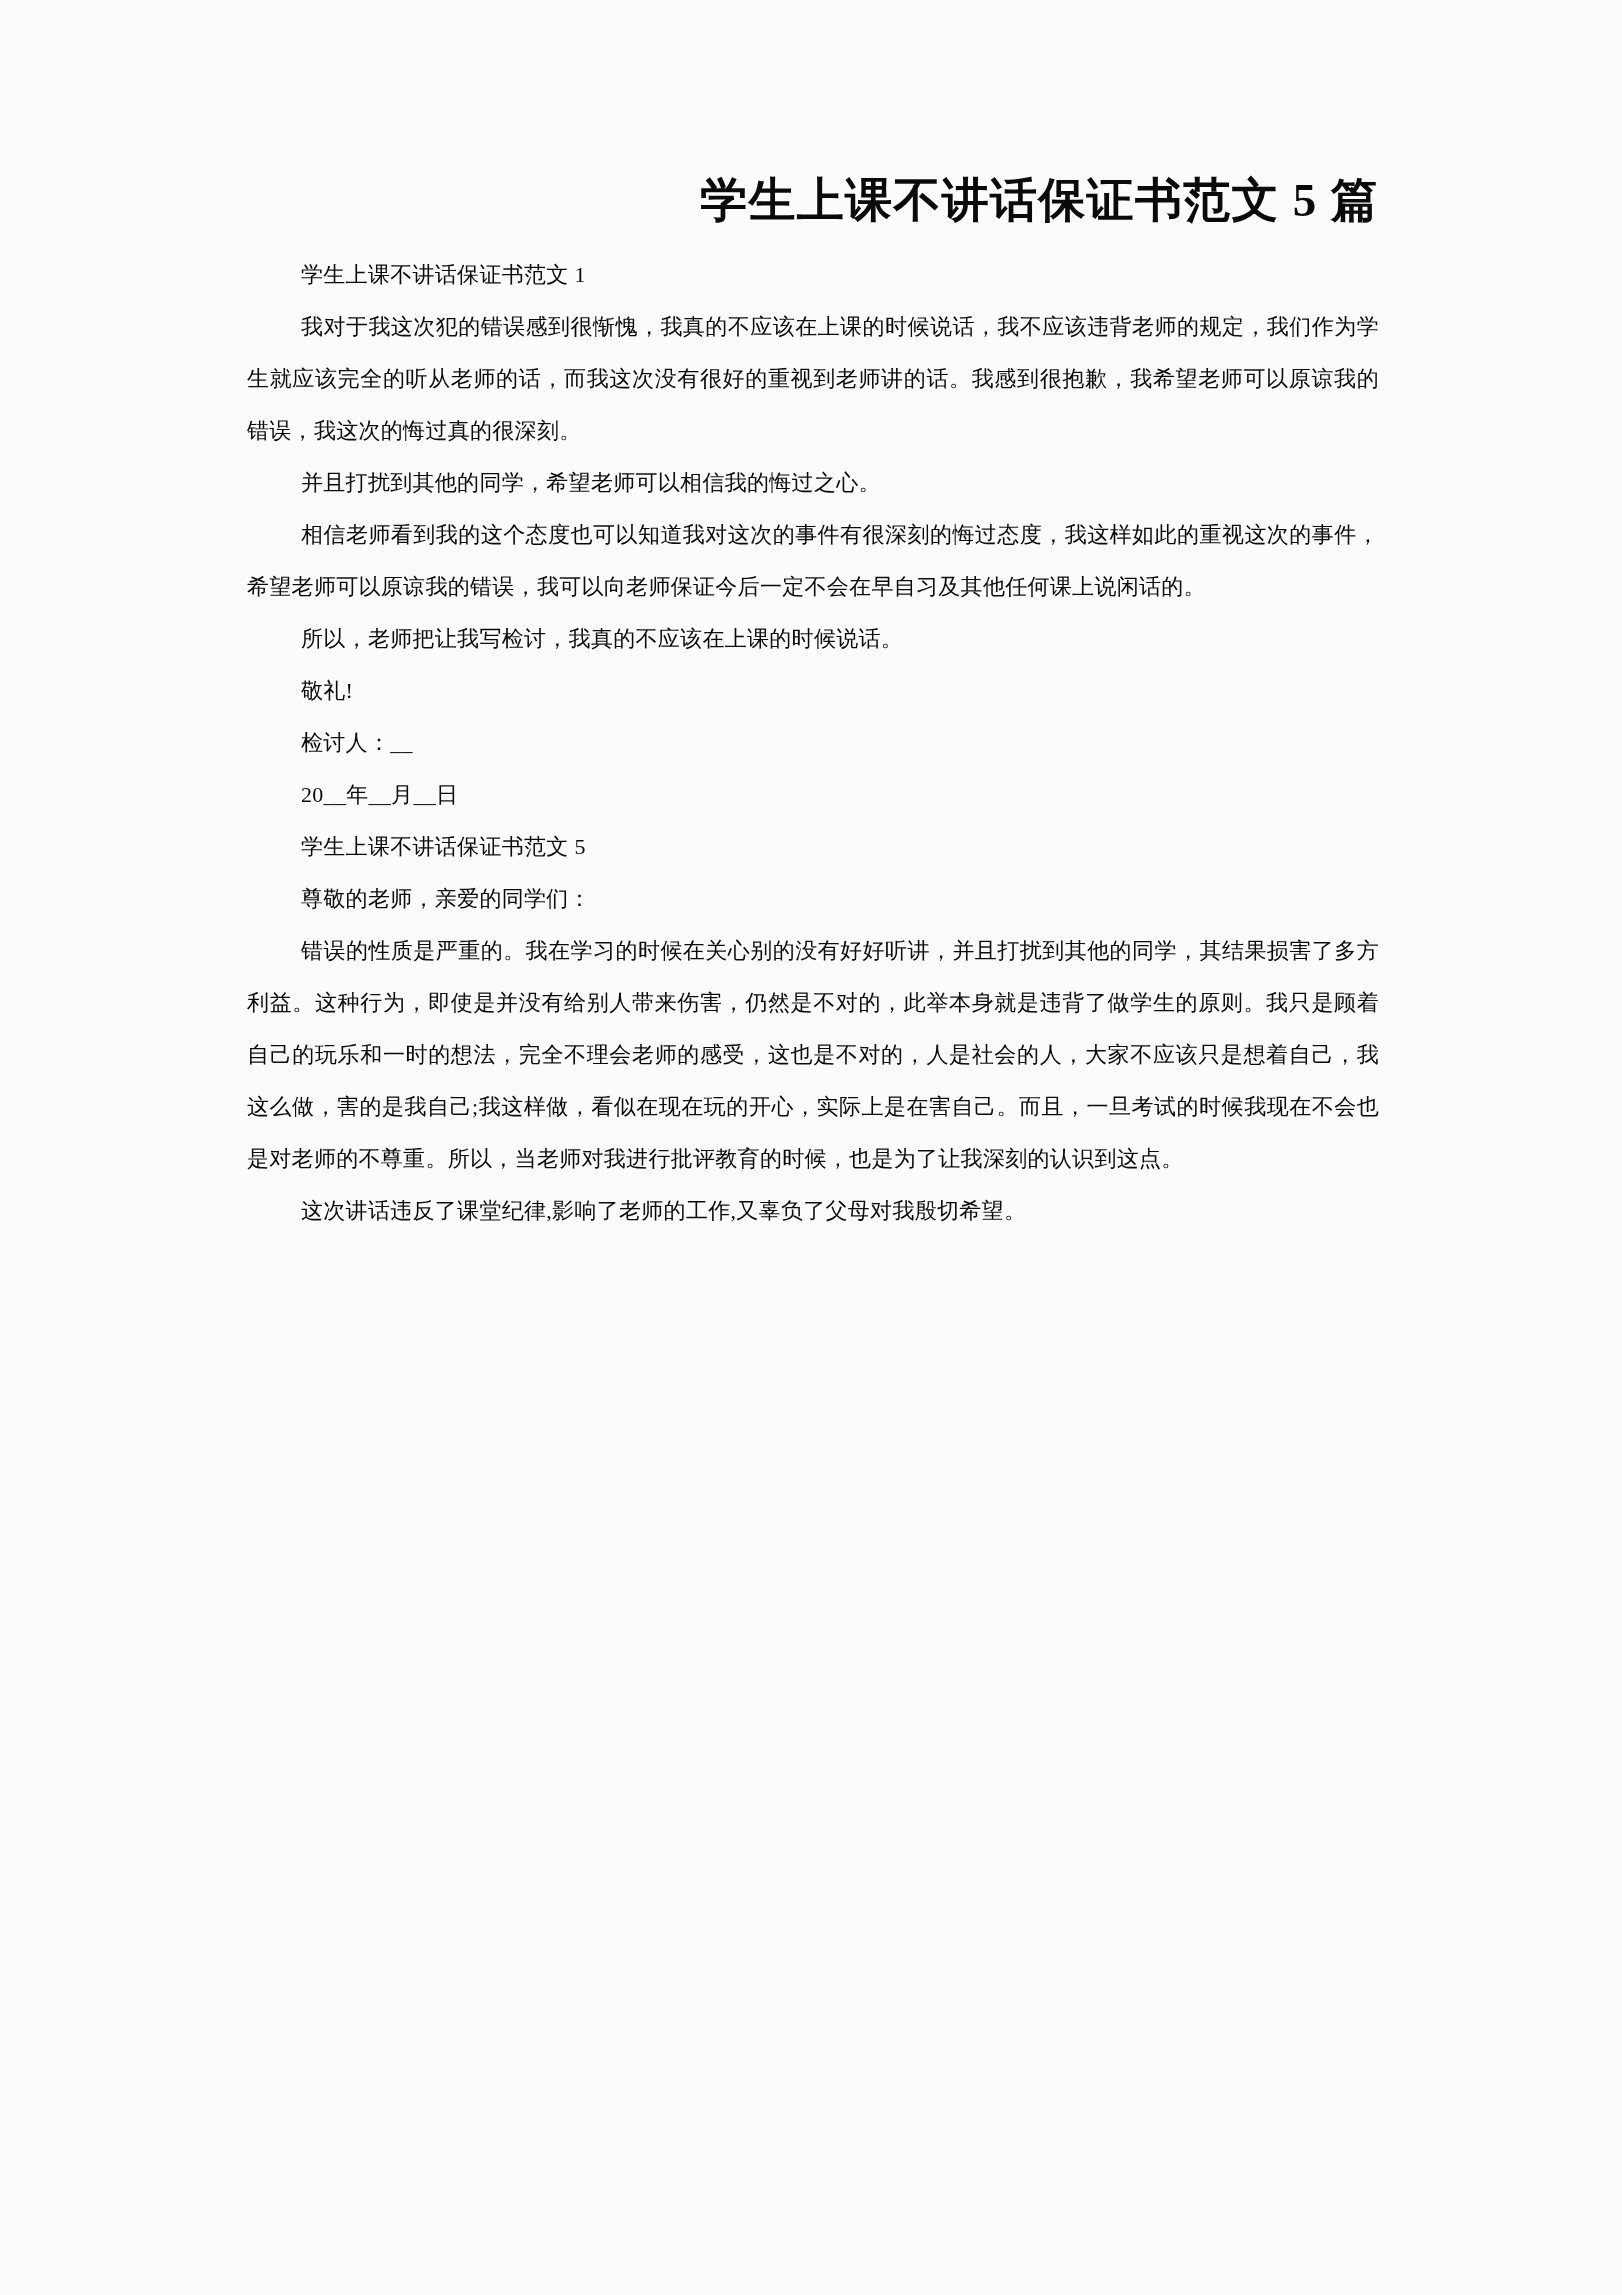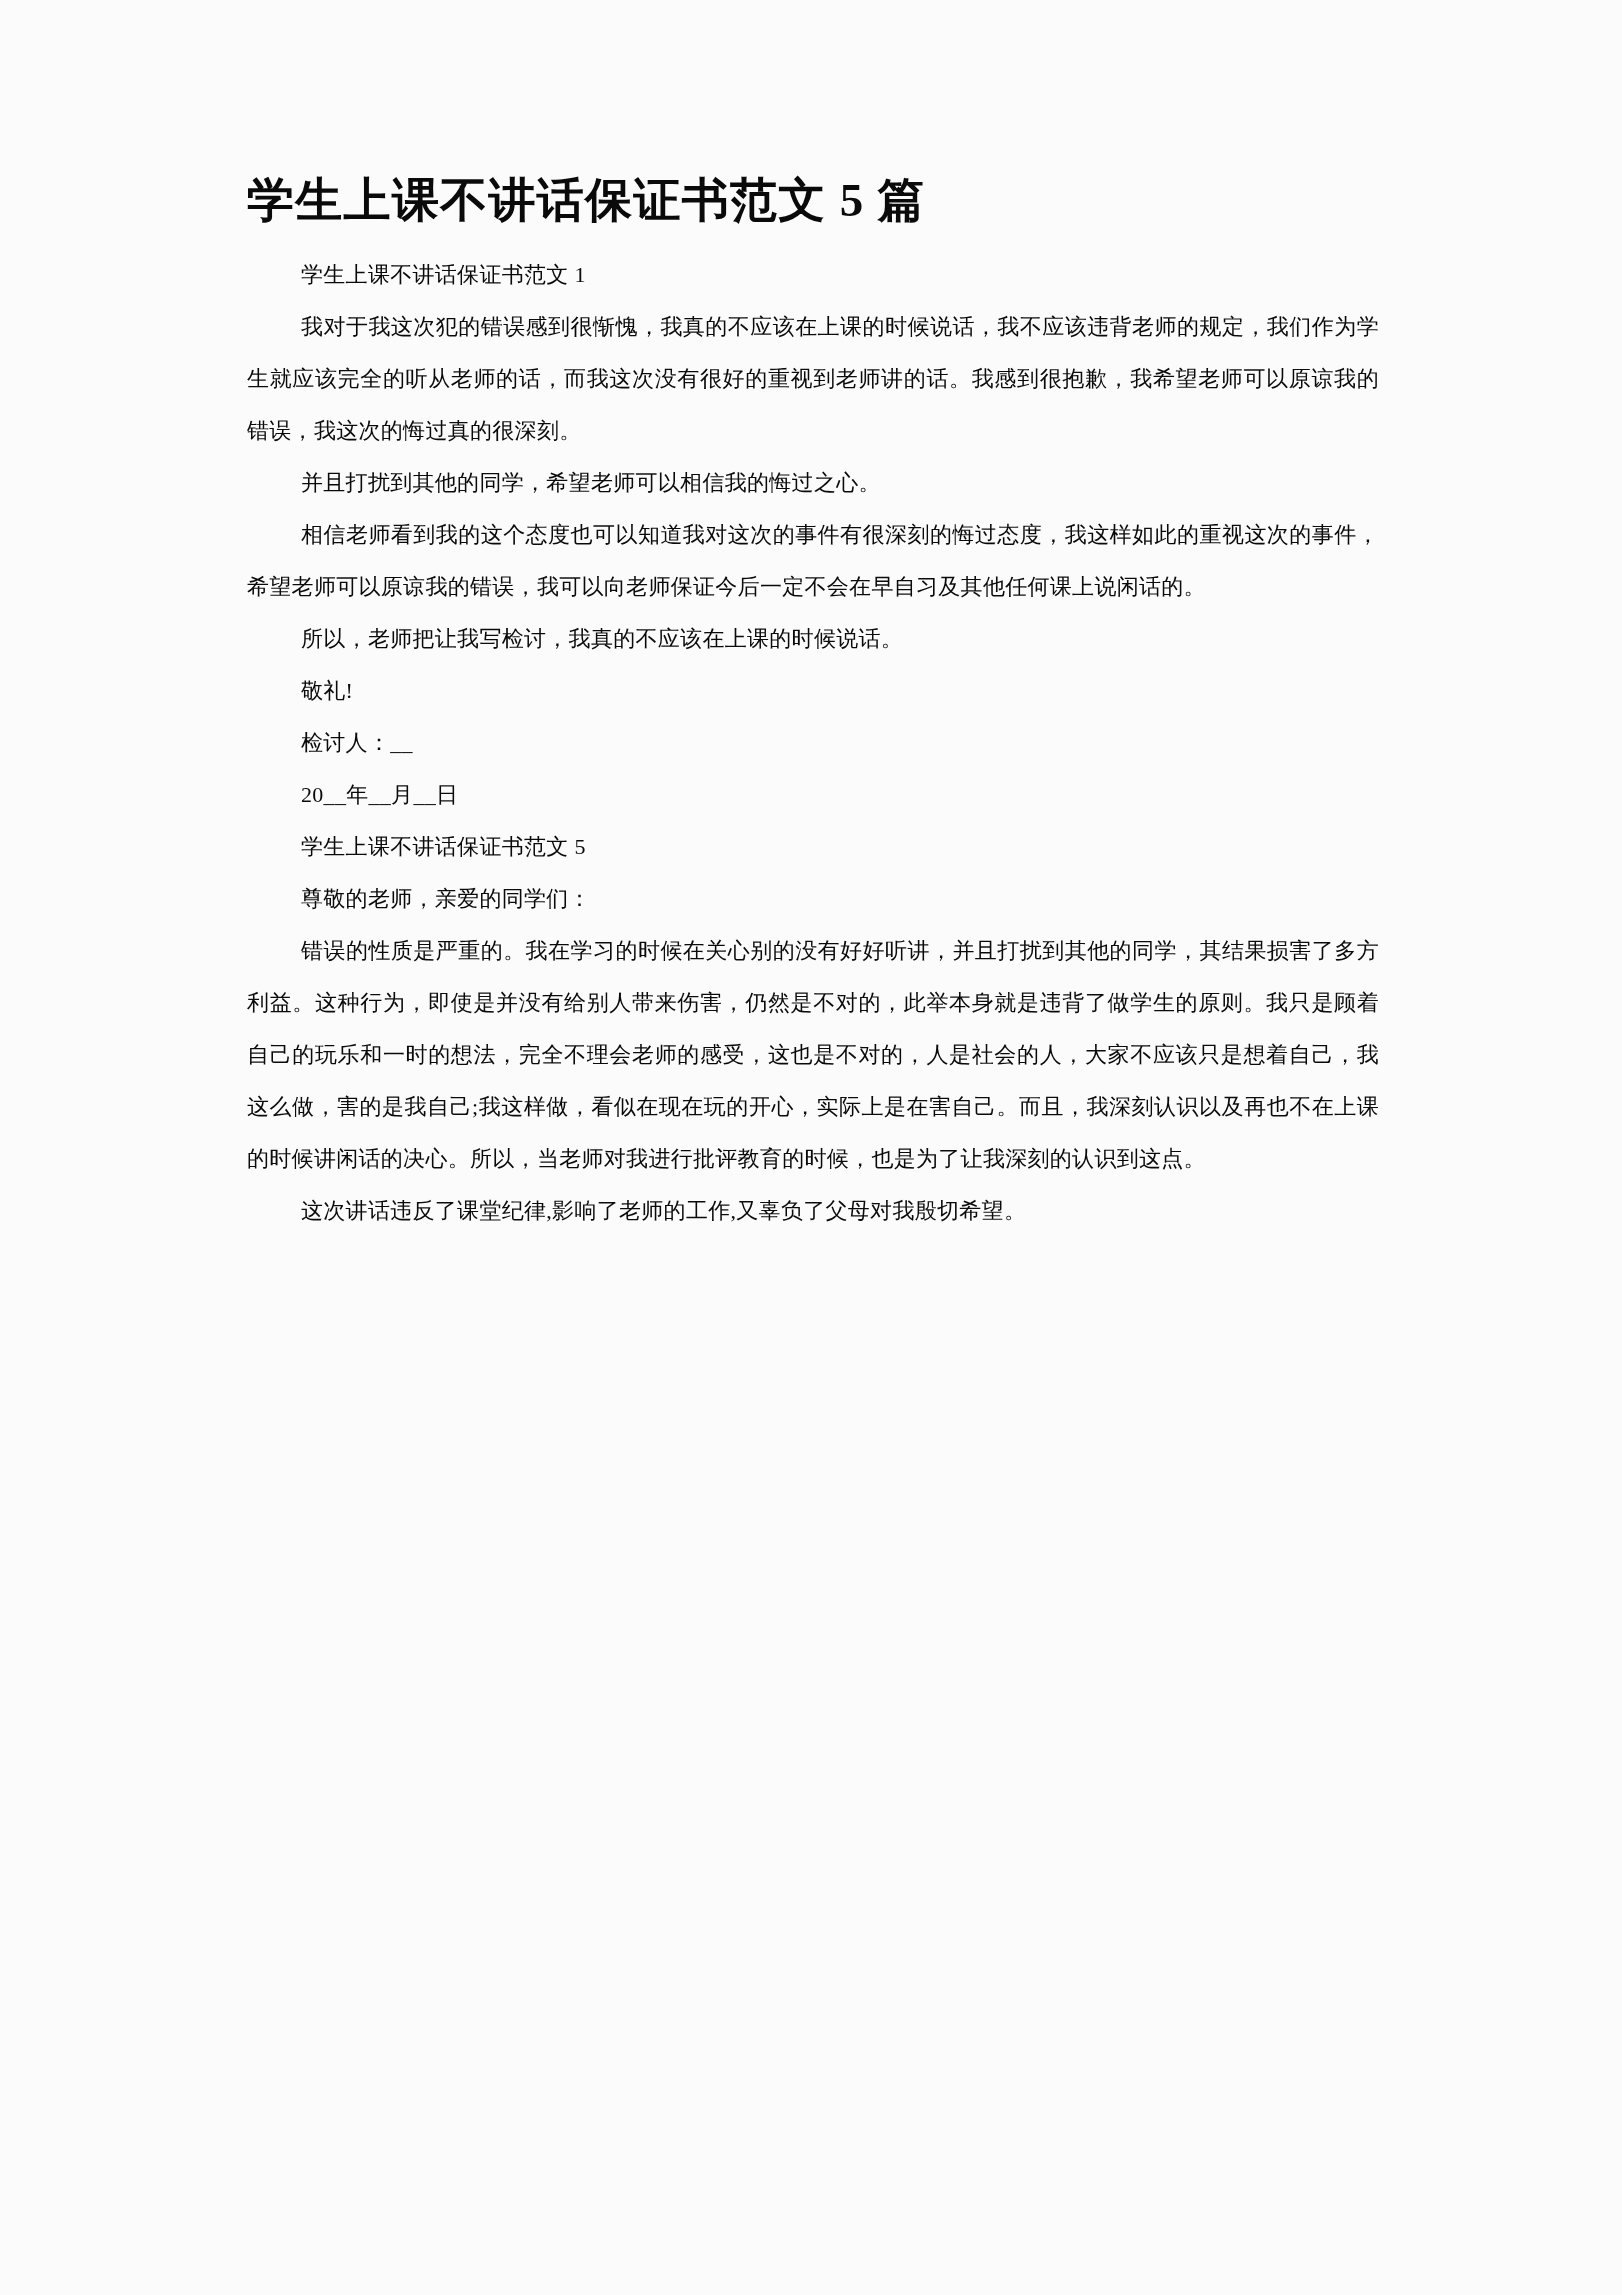--- a/index.html
+++ b/index.html
@@ -25,21 +25,21 @@
     left: 247px;
     top: 0;
     width: 1132px;
   }
 
   .doc-title {
     font-family: "Liberation Serif", "DejaVu Serif", serif;
     font-size: 47px;
     font-weight: 700;
     line-height: 1.1;
-    text-align: left;
+    text-align: right;
     letter-spacing: 1.3px;
     margin: 0;
     padding-top: 175px;
     padding-bottom: 0;
     white-space: pre;
   }
 
   .body-block {
     margin-top: 22px;
   }
@@ -96,20 +96,20 @@
 
       <p class="para hang">检讨人：__</p>
 
       <p class="para hang">20__年__月__日</p>
 
       <p class="para section-head hang">学生上课不讲话保证书范文 5</p>
 
       <p class="para hang">尊敬的老师，亲爱的同学们：</p>
 
 
-      <p class="para indent">错误的性质是严重的。我在学习的时候在关心别的没有好好听讲，并且打扰到其他的同学，其结果损害了多方利益。这种行为，即使是并没有给别人带来伤害，仍然是不对的，此举本身就是违背了做学生的原则。我只是顾着自己的玩乐和一时的想法，完全不理会老师的感受，这也是不对的，人是社会的人，大家不应该只是想着自己，我这么做，害的是我自己;我这样做，看似在现在玩的开心，实际上是在害自己。而且，我深刻认识以及再也不在上课的时候讲闲话的决心。所以，当老师对我进行批评教育的时候，也是为了让我深刻的认识到这点。</p>
+      <p class="para indent">错误的性质是严重的。我在学习的时候在关心别的没有好好听讲，并且打扰到其他的同学，其结果损害了多方利益。这种行为，即使是并没有给别人带来伤害，仍然是不对的，此举本身就是违背了做学生的原则。我只是顾着自己的玩乐和一时的想法，完全不理会老师的感受，这也是不对的，人是社会的人，大家不应该只是想着自己，我这么做，害的是我自己;我这样做，看似在现在玩的开心，实际上是在害自己。而且，一旦考试的时候我现在不会也是对老师的不尊重。所以，当老师对我进行批评教育的时候，也是为了让我深刻的认识到这点。</p>
 
       <p class="para indent">这次讲话违反了课堂纪律,影响了老师的工作,又辜负了父母对我殷切希望。</p>
 
     </div>
   </div>
 </div>
 
 
 </body></html>

